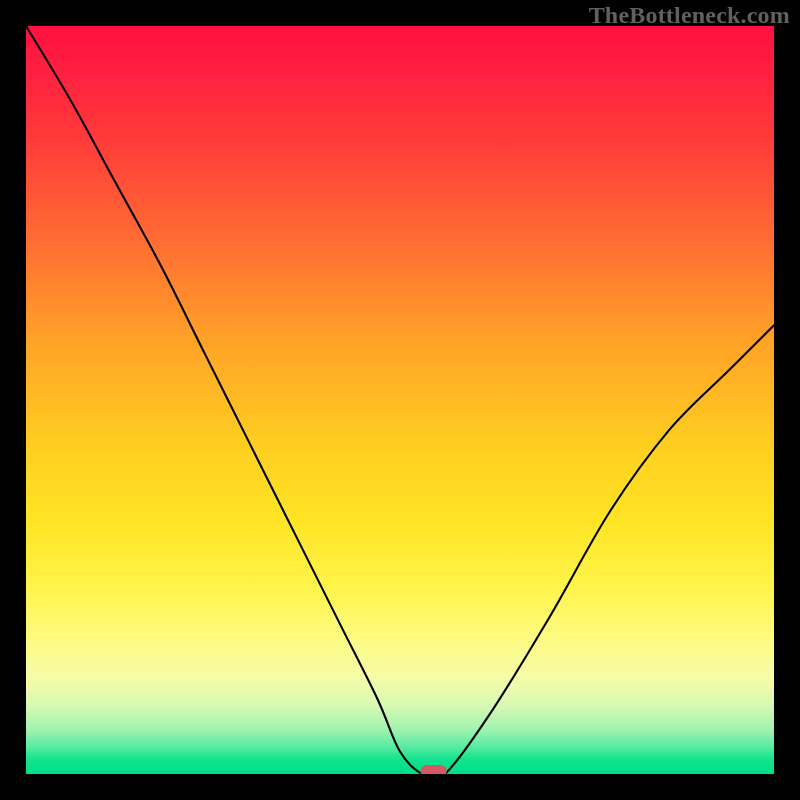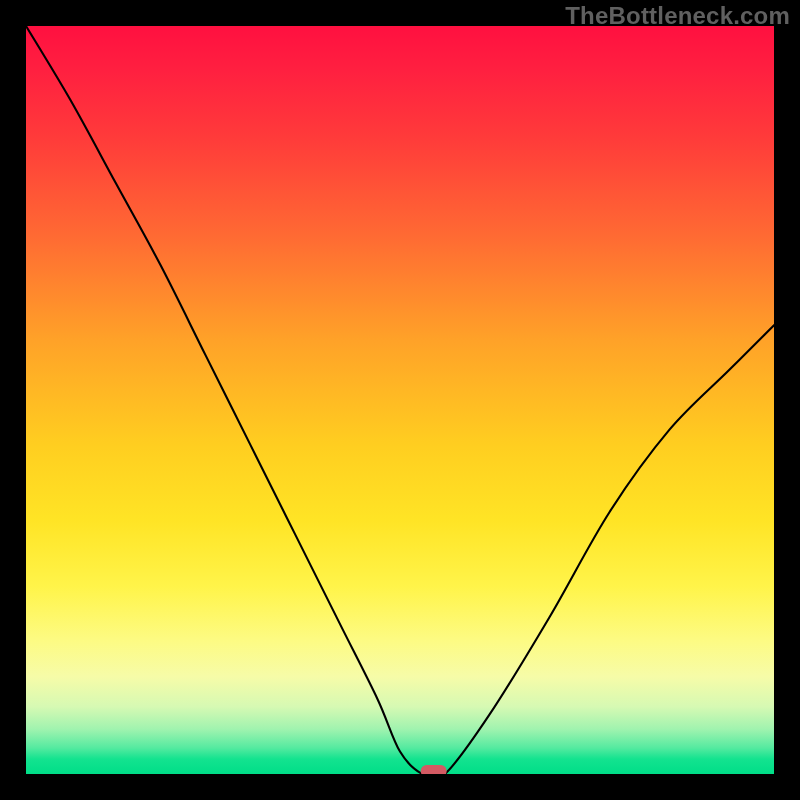--- a/index.html
+++ b/index.html
@@ -19,20 +19,21 @@
   }
   .watermark {
     position: absolute;
     top: 2px;
     right: 10px;
     color: #606060;
     font-size: 24px;
     font-weight: bold;
     z-index: 10;
     letter-spacing: 0.2px;
+    font-family: Liberation Serif, serif;
   }
   .plot {
     position: absolute;
     left: 26px;
     top: 26px;
     width: 748px;
     height: 748px;
     overflow: hidden;
   }
   .gradient {

